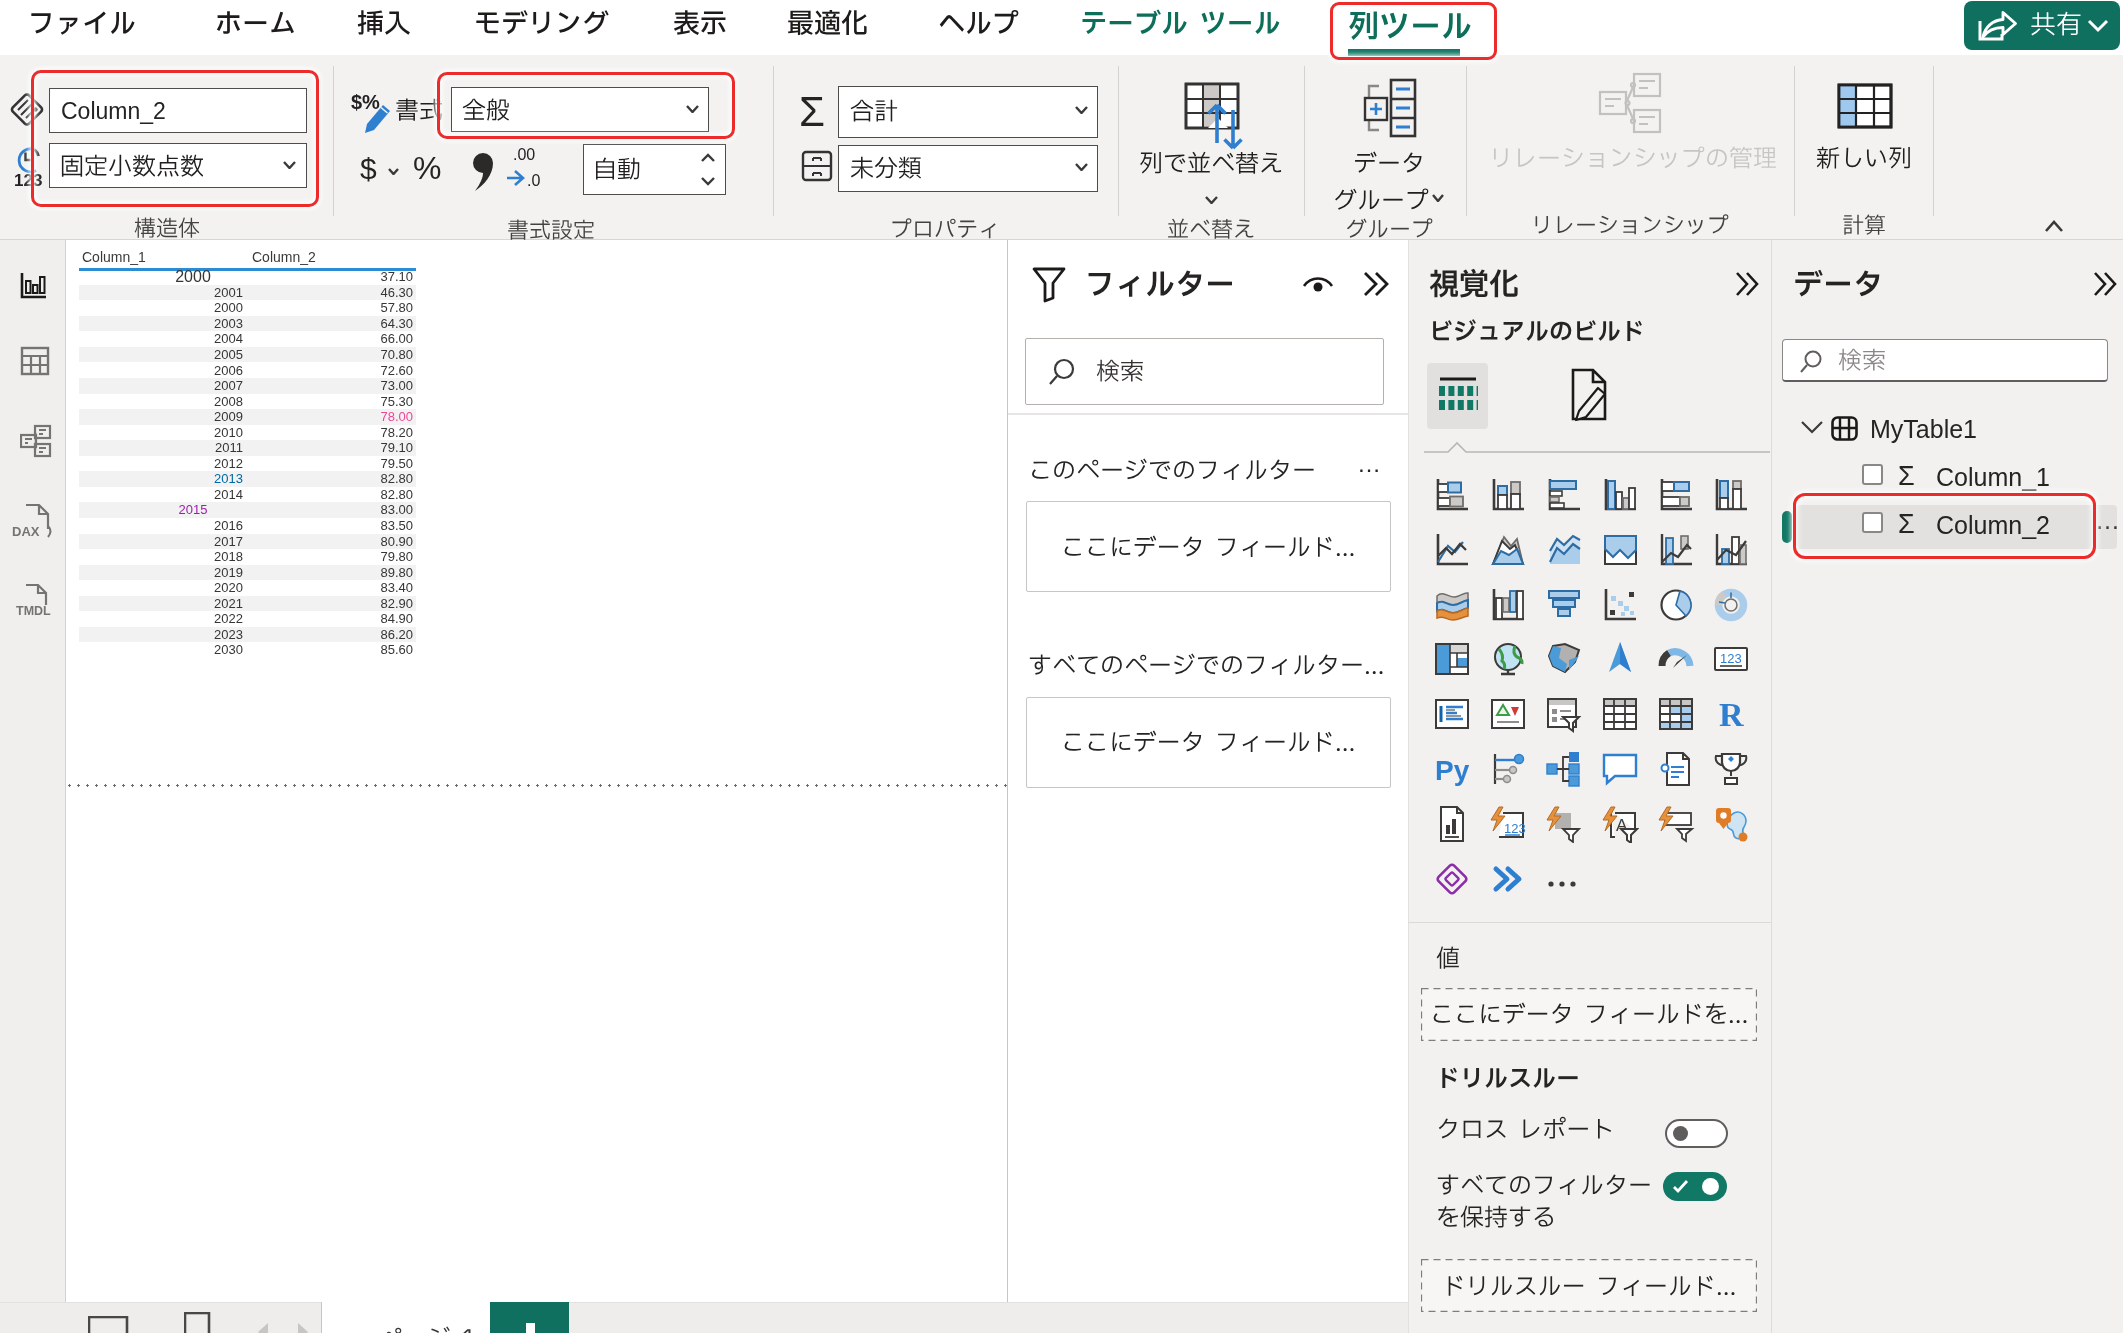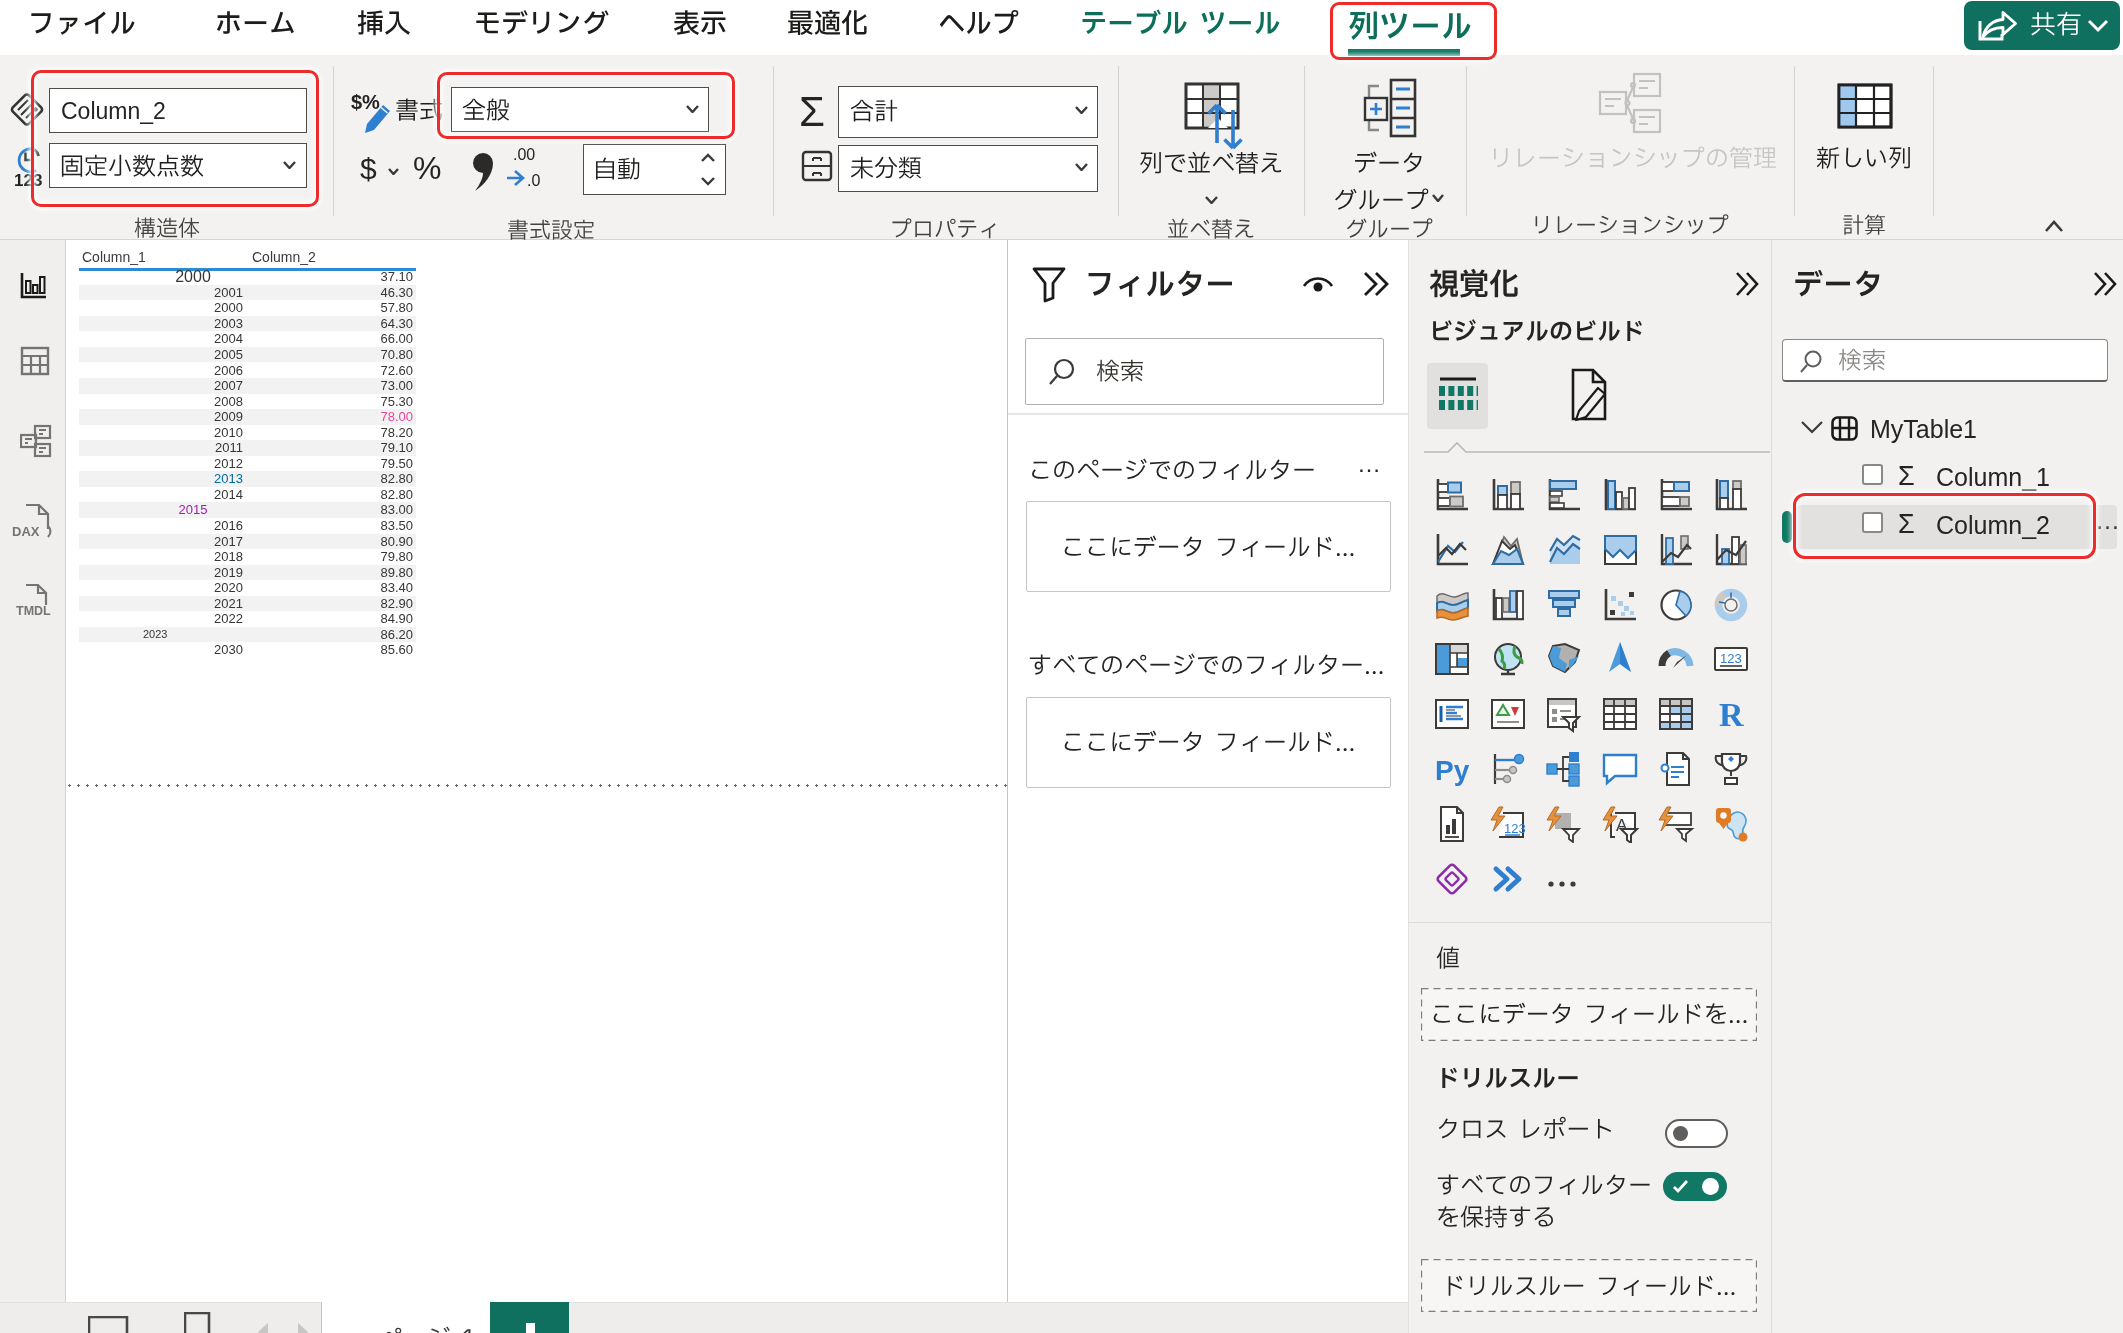--- a/index.html
+++ b/index.html
@@ -225,21 +225,21 @@
 <div class="abs" style="left:143px;top:564.6px;width:100px;font-size:13px;color:#373635;line-height:15.55px;text-align:right;z-index:3">2019</div>
 <div class="abs" style="left:313px;top:564.6px;width:100px;font-size:13px;color:#373635;line-height:15.55px;text-align:right;z-index:3">89.80</div>
 <div class="abs" style="left:143px;top:580.2px;width:100px;font-size:13px;color:#373635;line-height:15.55px;text-align:right;z-index:3">2020</div>
 <div class="abs" style="left:313px;top:580.2px;width:100px;font-size:13px;color:#373635;line-height:15.55px;text-align:right;z-index:3">83.40</div>
 <div class="abs" style="left:79px;top:595.8px;width:337px;height:15.55px;background:#f2f2f2"></div>
 <div class="abs" style="left:143px;top:595.8px;width:100px;font-size:13px;color:#373635;line-height:15.55px;text-align:right;z-index:3">2021</div>
 <div class="abs" style="left:313px;top:595.8px;width:100px;font-size:13px;color:#373635;line-height:15.55px;text-align:right;z-index:3">82.90</div>
 <div class="abs" style="left:143px;top:611.3px;width:100px;font-size:13px;color:#373635;line-height:15.55px;text-align:right;z-index:3">2022</div>
 <div class="abs" style="left:313px;top:611.3px;width:100px;font-size:13px;color:#373635;line-height:15.55px;text-align:right;z-index:3">84.90</div>
 <div class="abs" style="left:79px;top:626.9px;width:337px;height:15.55px;background:#f2f2f2"></div>
-<div class="abs" style="left:143px;top:626.9px;width:100px;font-size:11px;color:#373635;line-height:15.55px;text-align:left;z-index:3">2023</div>
+<div class="abs" style="left:143px;top:626.9px;width:100px;font-size:13px;color:#373635;line-height:15.55px;text-align:right;z-index:3">2023</div>
 <div class="abs" style="left:313px;top:626.9px;width:100px;font-size:13px;color:#373635;line-height:15.55px;text-align:right;z-index:3">86.20</div>
 <div class="abs" style="left:143px;top:642.4px;width:100px;font-size:13px;color:#373635;line-height:15.55px;text-align:right;z-index:3">2030</div>
 <div class="abs" style="left:313px;top:642.4px;width:100px;font-size:13px;color:#373635;line-height:15.55px;text-align:right;z-index:3">85.60</div>
 <div class="abs" style="left:68px;top:784px;width:939px;height:3px;background-image:radial-gradient(circle at 1.5px 1.5px,#6f6d6b 1.2px,transparent 1.3px);background-size:9px 3px"></div>
 <div class="abs" style="left:1007px;top:240px;width:401px;height:1062px;background:#fff;border-left:1px solid #c8c6c4"></div>
 <svg class="abs" style="left:1032px;top:267px;z-index:3" width="34" height="36" viewBox="0 0 34 36">
 <path d="M2 2 H32 L21 16 V31 L13 34 V16 Z" fill="none" stroke="#1b1a19" stroke-width="2.8" stroke-linejoin="round"></path>
 </svg>
 <svg class="abs" style="left:1302px;top:273px;z-index:3" width="32" height="22" viewBox="0 0 32 22">
 <path d="M2 13 C9 3 23 3 30 13" fill="none" stroke="#1b1a19" stroke-width="2.6"></path>

